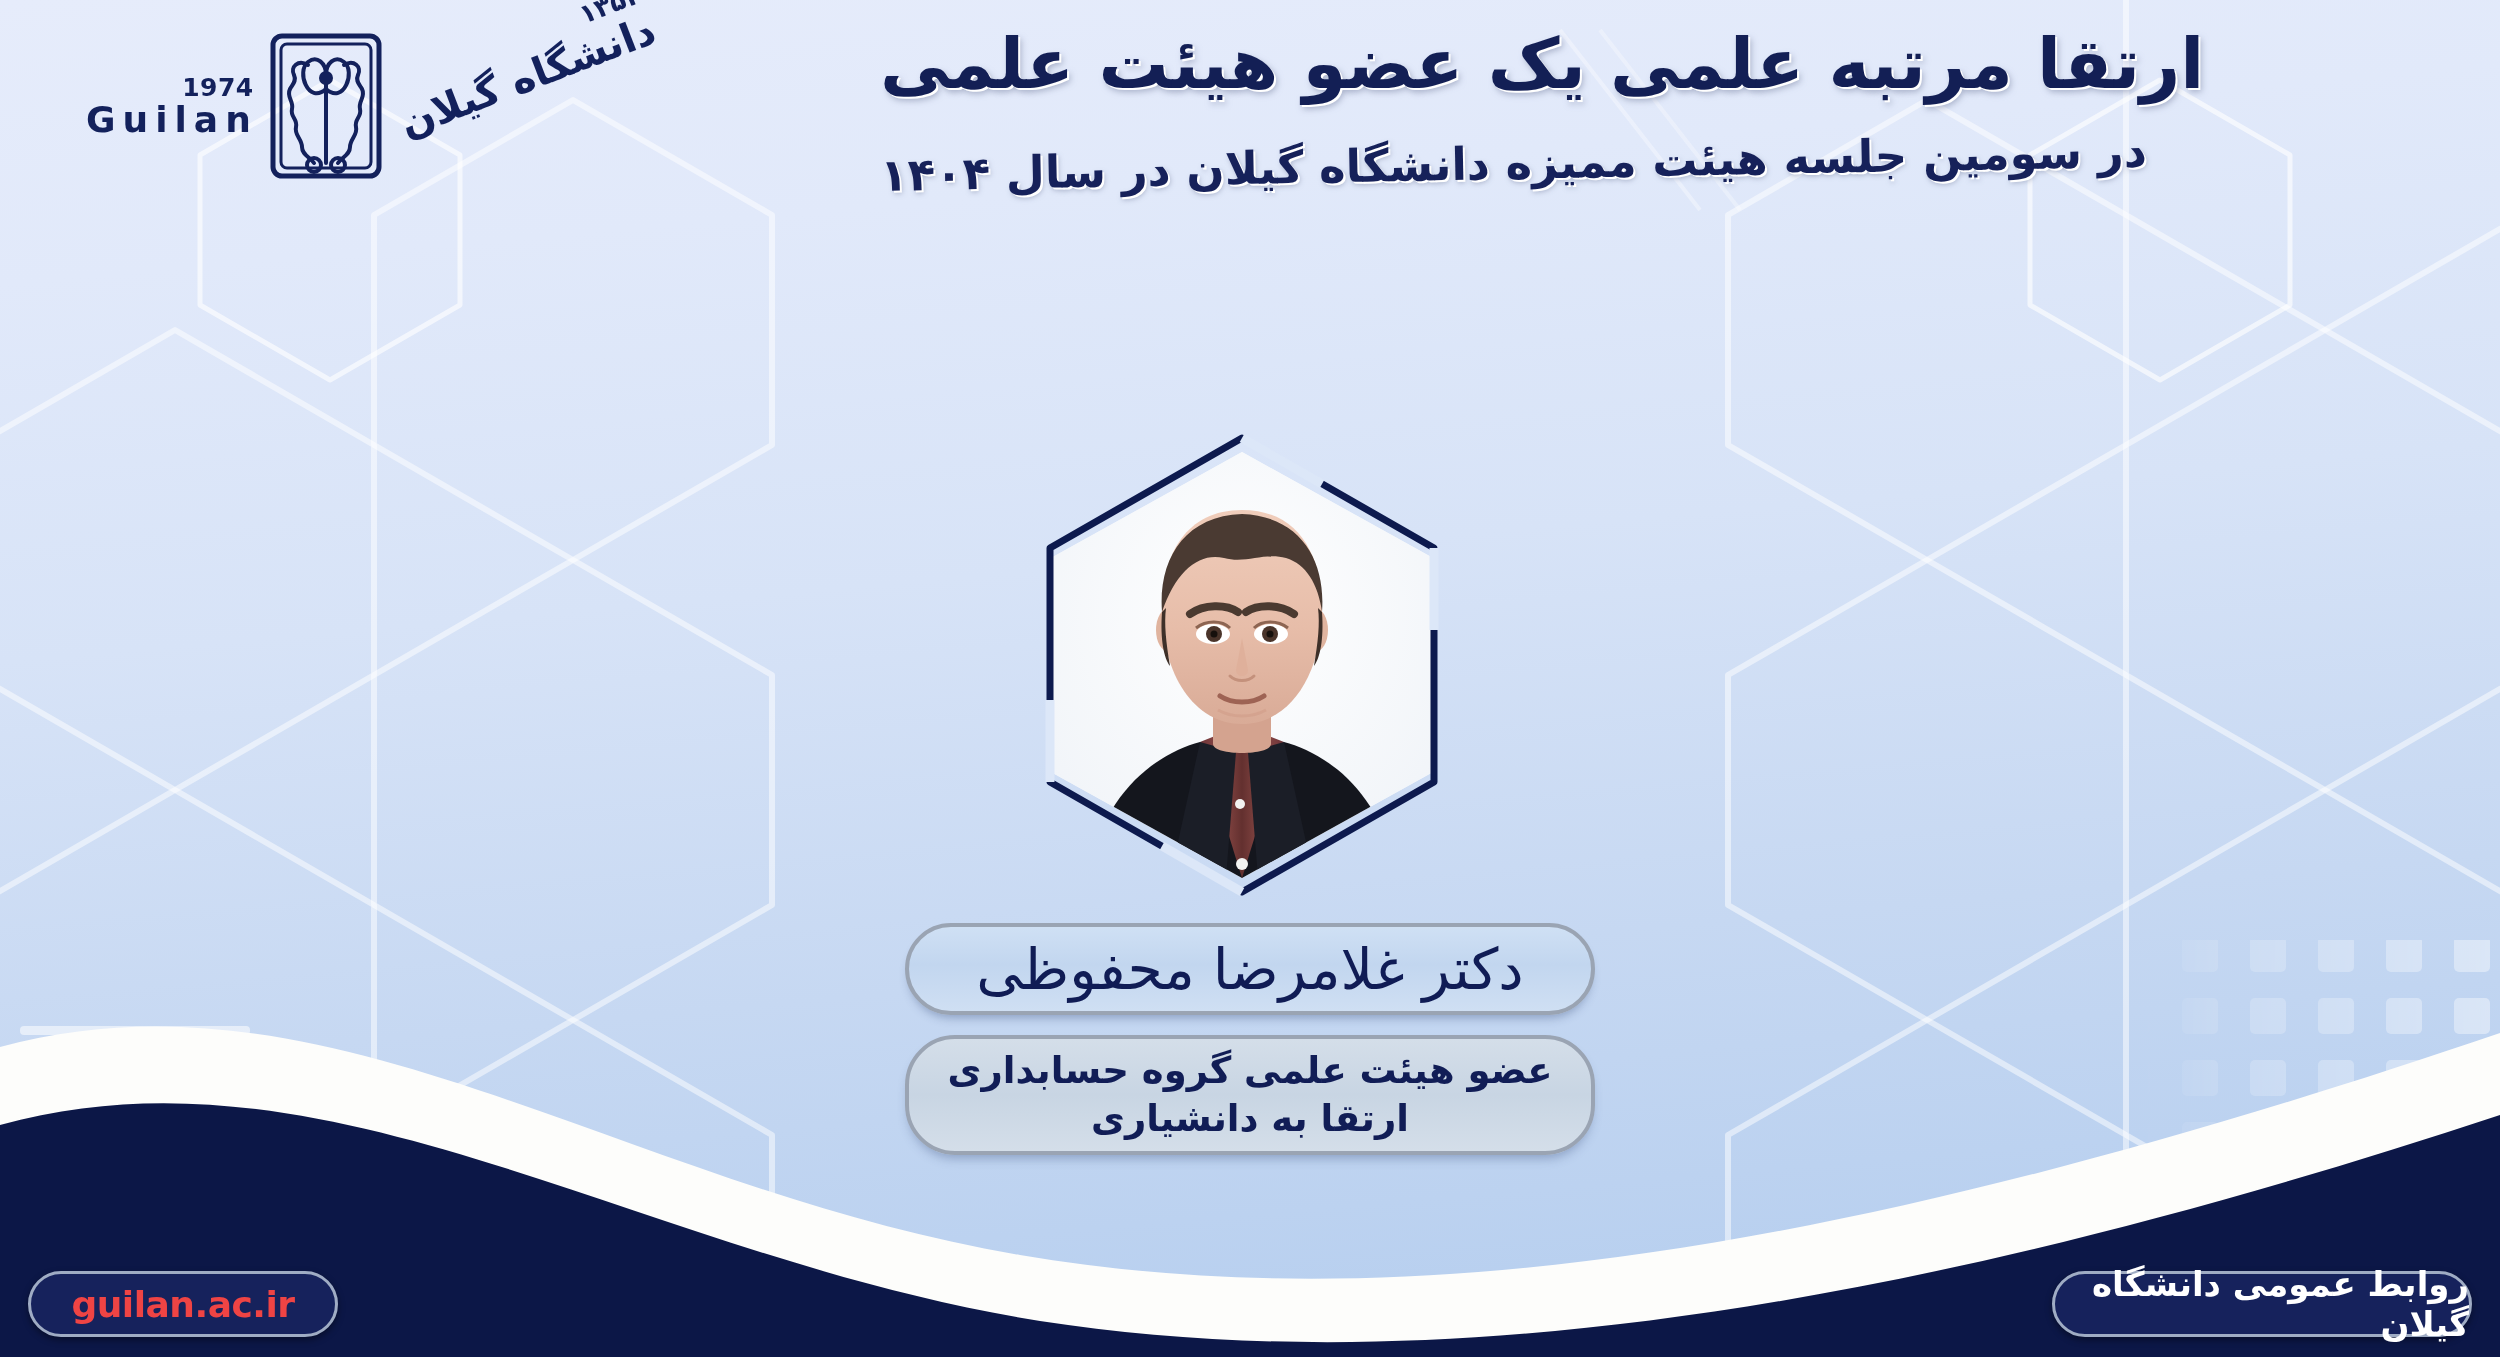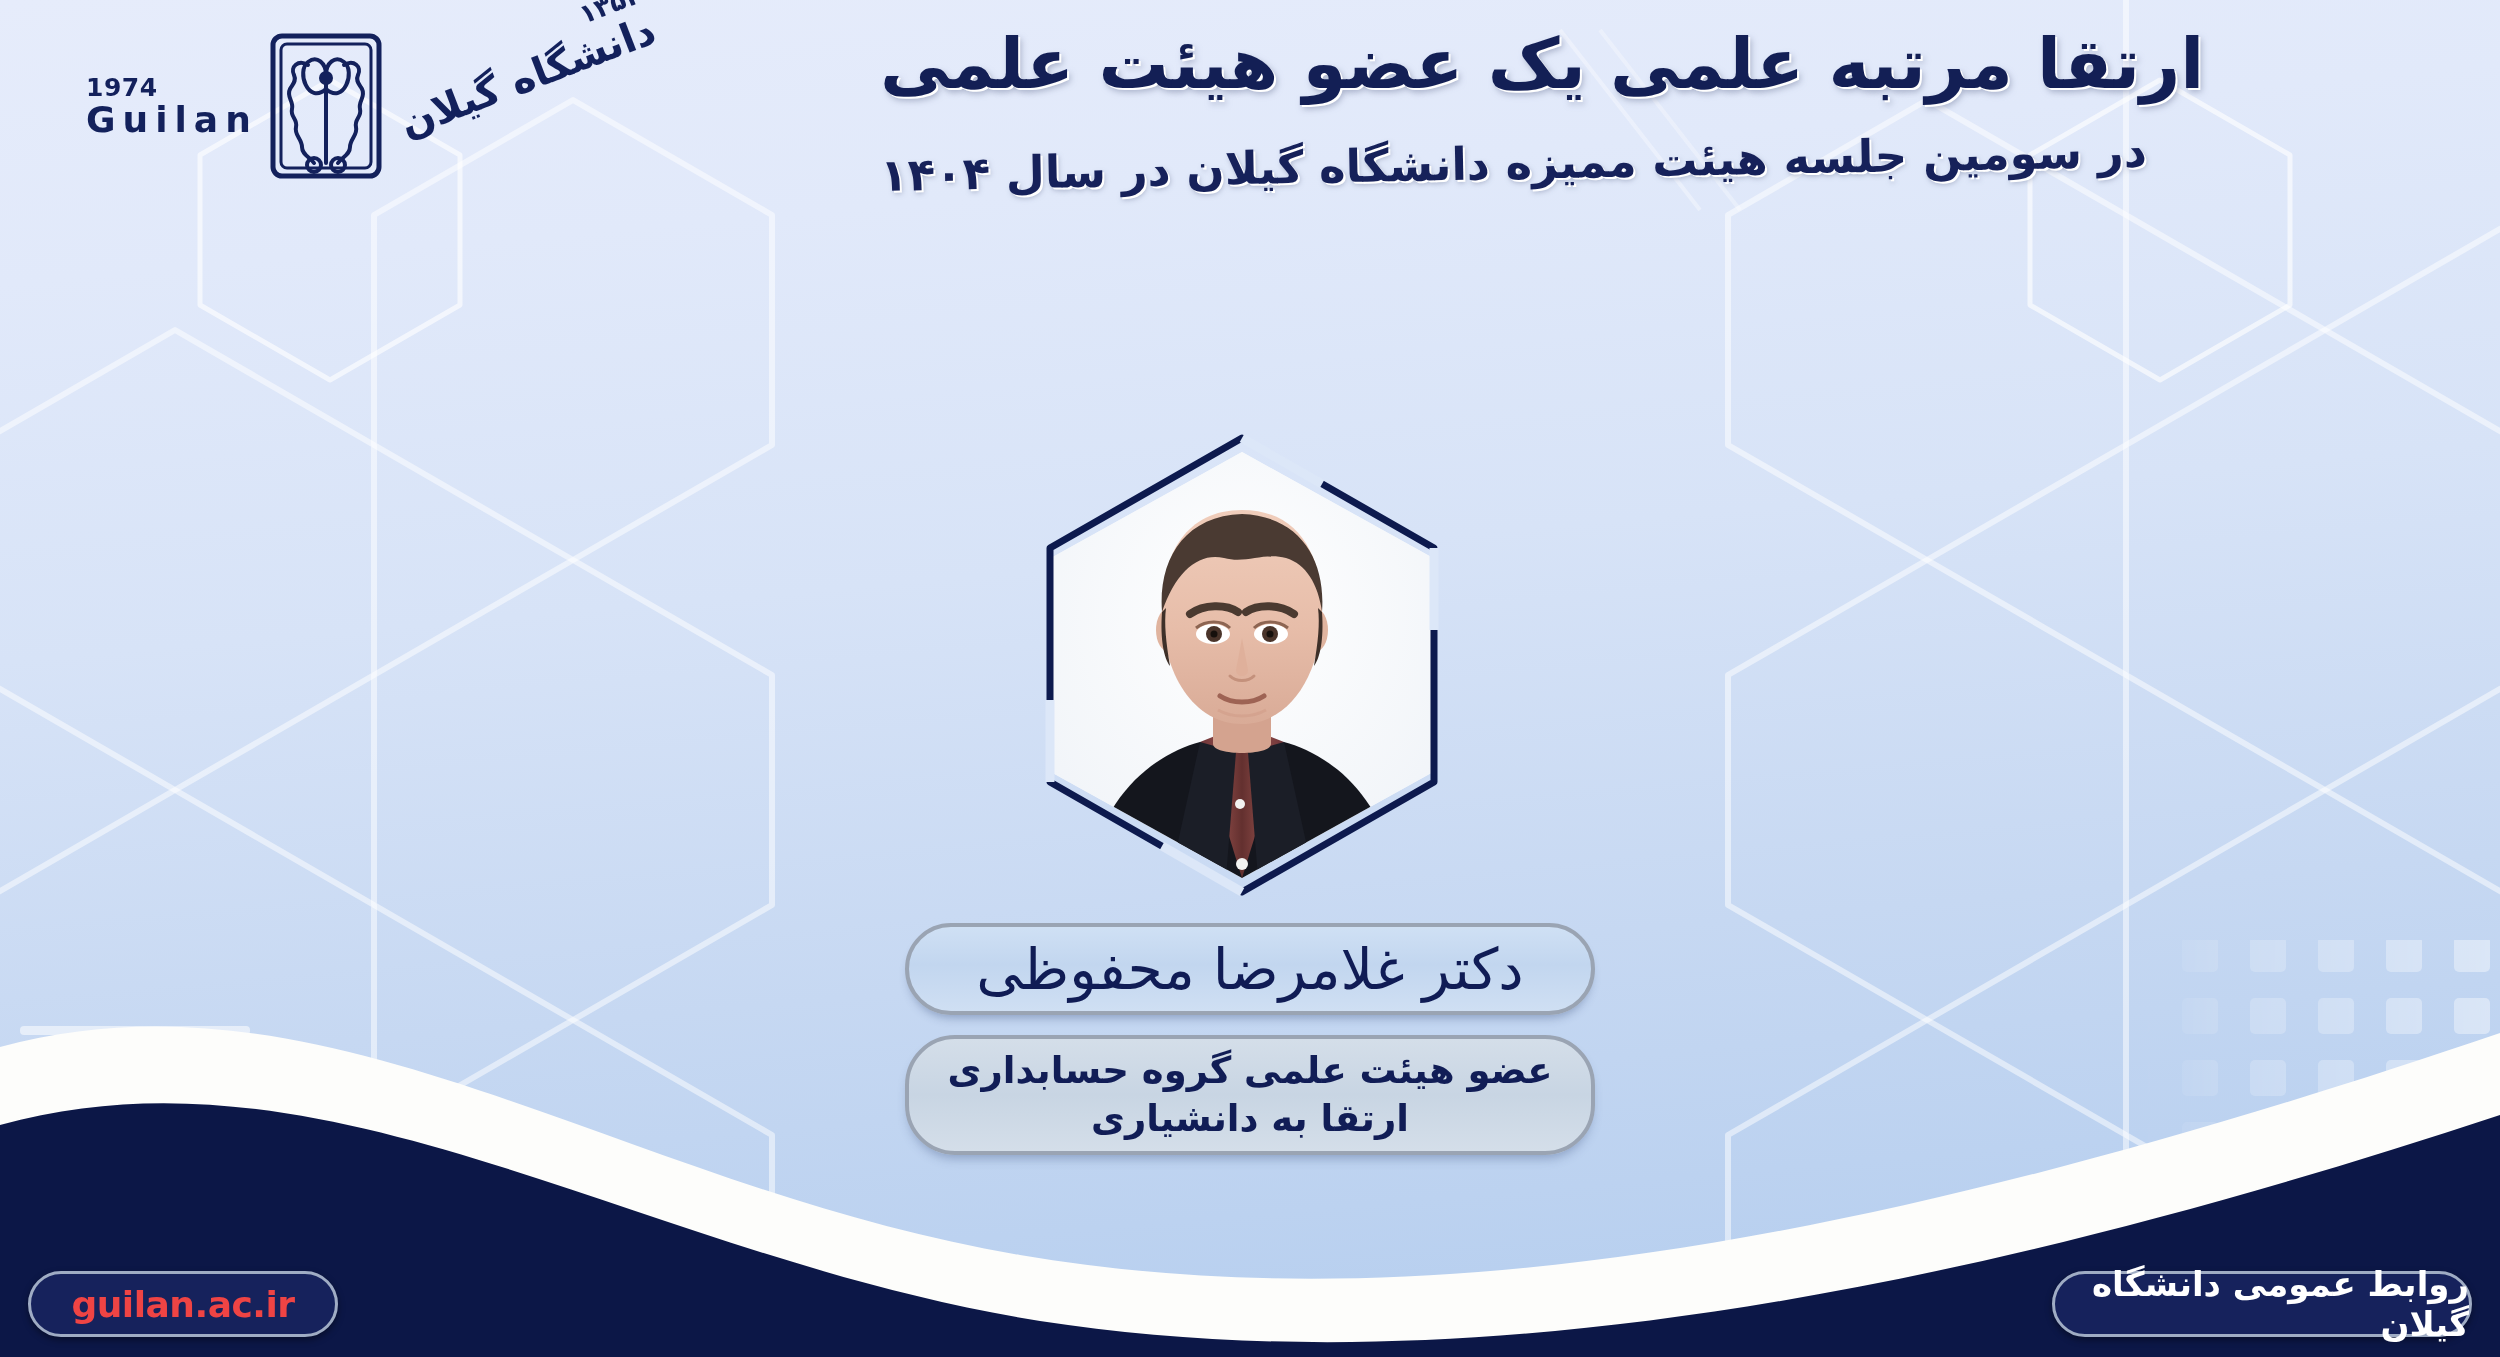--- a/index.html
+++ b/index.html
@@ -33,21 +33,21 @@
     width: 470px;
     height: 160px;
     display: flex;
     align-items: center;
     justify-content: flex-start;
     direction: ltr;
   }
   .logo-en {
     display: flex;
     flex-direction: column;
-    align-items: flex-start;
+    align-items: flex-end;
     justify-content: center;
     line-height: 1;
     color: #13215c;
     padding-bottom: 4px;
   }
   .logo-year {
     font-size: 25px;
     font-weight: 700;
     letter-spacing: 0.5px;
     margin-right: 4px;

